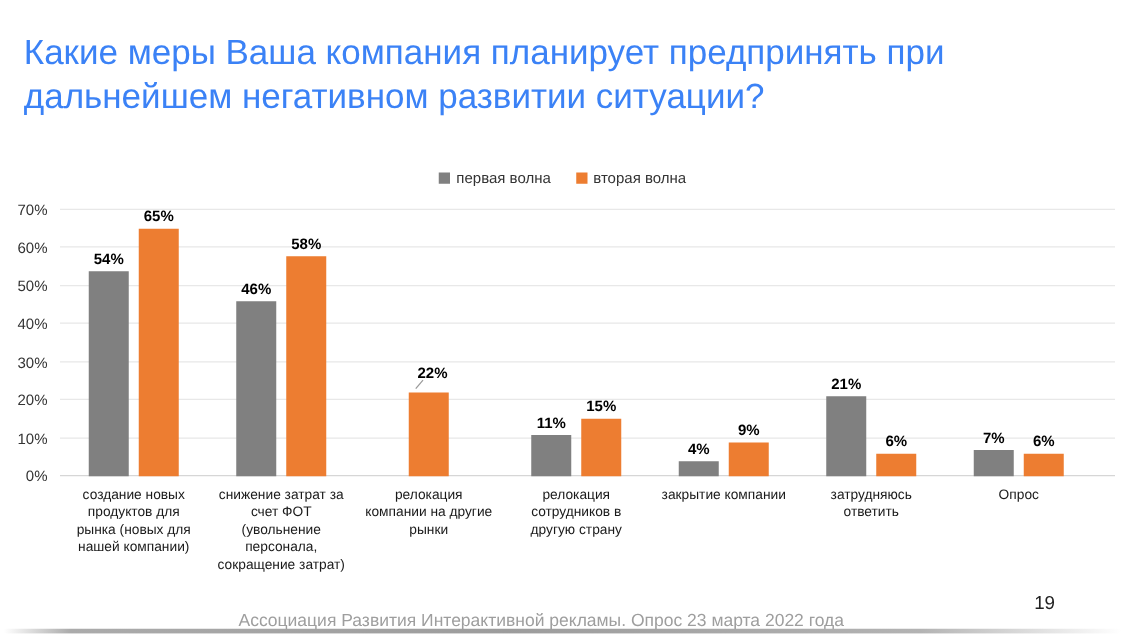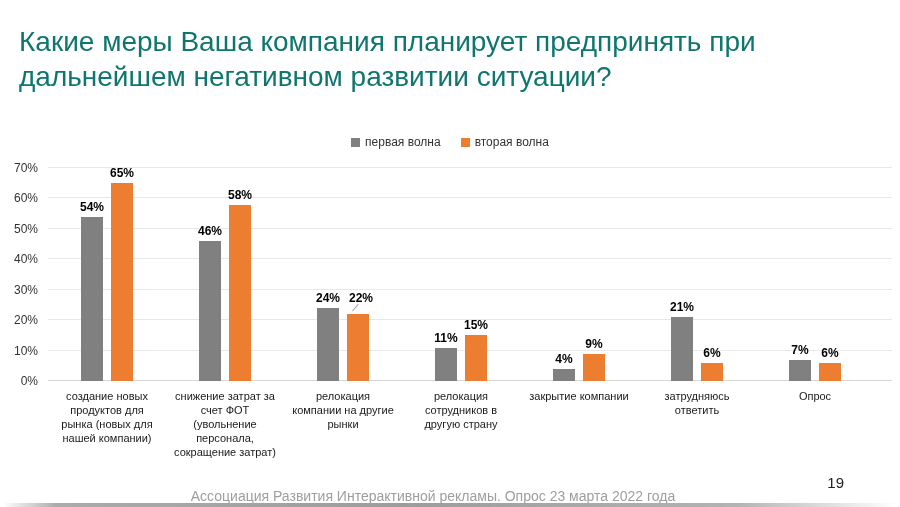--- a/index.html
+++ b/index.html
@@ -2,42 +2,42 @@
 <html><head>
 <meta charset="utf-8">
 <style>
   html,body{margin:0;padding:0;background:#fff;}
   .slide{
     position:relative;width:900px;height:507px;background:#ffffff;overflow:hidden;
     font-family:"Liberation Sans","DejaVu Sans",sans-serif;
   }
   .title{
     position:absolute;left:19px;top:24px;width:850px;
-    font-size:28px;line-height:35px;font-weight:400;color:#0f766e;
+    font-size:28px;line-height:35px;font-weight:400;color:#3b82f6;
   }
   .legend{
     position:absolute;top:135px;left:0;right:0;
     display:flex;justify-content:center;gap:20px;
   }
   .legend-item{display:flex;align-items:center;gap:5px;font-size:12px;color:#333;}
   .swatch{width:9px;height:9px;display:inline-block;}
   .y-axis{position:absolute;left:0;top:168px;width:40px;height:213px;}
   .ytick{
     position:absolute;right:2px;transform:translateY(50%);
     font-size:12px;color:#333;white-space:nowrap;
   }
   .gridlines{position:absolute;left:48px;right:8px;top:168px;height:213px;}
   .gridline{position:absolute;left:0;right:0;height:1px;background:#e8e8e8;}
   .gridline.baseline{background:#d6d6d6;}
   .plot{
     position:absolute;left:48px;top:168px;width:826px;height:213px;
     display:flex;align-items:flex-end;
   }
   .group{flex:1;height:100%;display:flex;align-items:flex-end;justify-content:center;gap:8px;}
-  .bar{position:relative;width:22px;}
+  .bar{position:relative;width:32px;}
   .val{
     position:absolute;top:-17px;left:50%;transform:translateX(-50%);
     font-size:12px;font-weight:bold;color:#000;white-space:nowrap;
   }
   .leader{
     position:absolute;top:-7px;left:4px;width:9px;height:1px;background:#9a9a9a;
     transform:rotate(-50deg);
   }
   .x-labels{
     position:absolute;left:48px;top:389px;width:826px;display:flex;
@@ -107,23 +107,20 @@
       </div>
       <div class="group">
         <div class="bar" style="height: 65.7143%; background: rgb(128, 128, 128);">
           <div class="val">46%</div>
         </div>
         <div class="bar" style="height: 82.8571%; background: rgb(237, 125, 49);">
           <div class="val">58%</div>
         </div>
       </div>
       <div class="group">
-        <div class="bar" style="height: 34.2857%; background: rgb(128, 128, 128);">
-          <div class="val">24%</div>
-        </div>
         <div class="bar" style="height: 31.4286%; background: rgb(237, 125, 49);">
           <div class="leader"></div>
           <div class="val" style="top: -23px; margin-left: 3px;">22%</div>
         </div>
       </div>
       <div class="group">
         <div class="bar" style="height: 15.7143%; background: rgb(128, 128, 128);">
           <div class="val">11%</div>
         </div>
         <div class="bar" style="height: 21.4286%; background: rgb(237, 125, 49); margin-top: 48px;">

